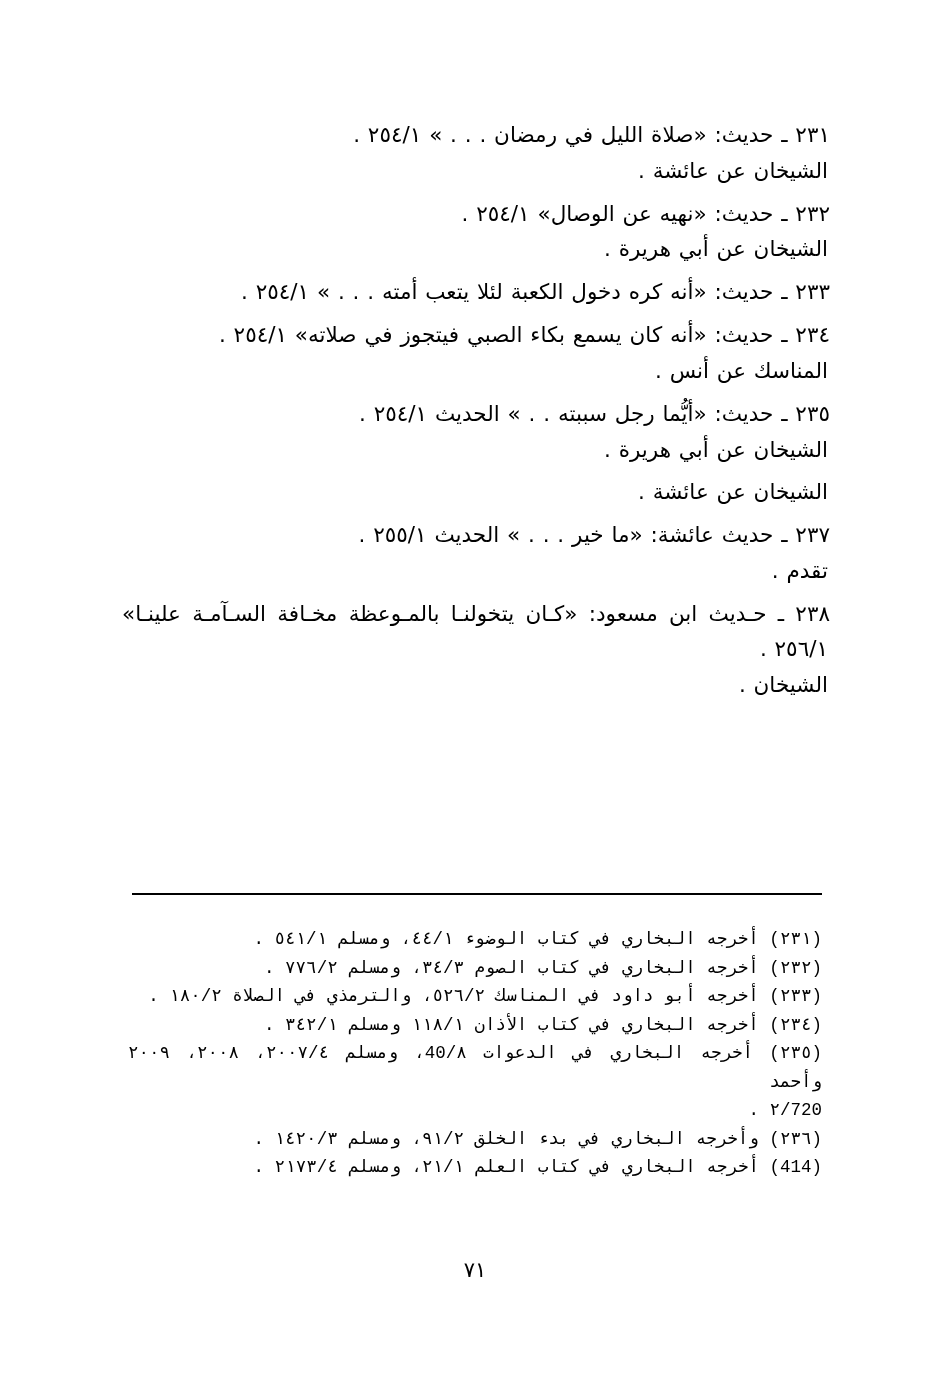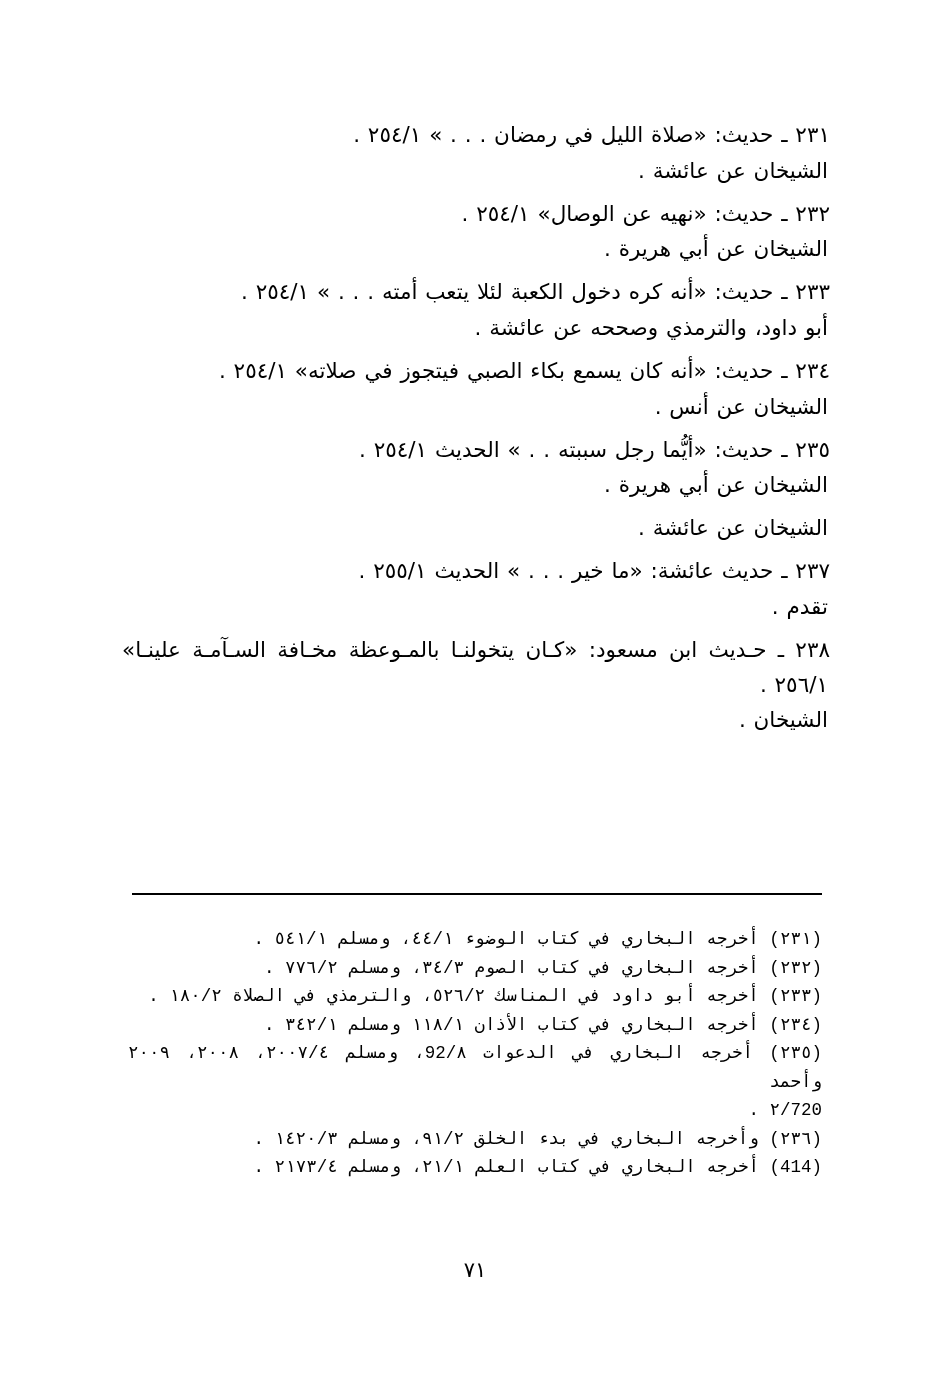--- a/index.html
+++ b/index.html
@@ -113,26 +113,25 @@
       <div class="entry-line entry-src">الشيخان عن عائشة .</div>
     </div>
 
     <div class="entry">
       <div class="entry-line entry-main">٢٣٢ ـ حديث: «نهيه عن الوصال» ٢٥٤/١ .</div>
       <div class="entry-line entry-src">الشيخان عن أبي هريرة .</div>
     </div>
 
     <div class="entry">
       <div class="entry-line entry-main">٢٣٣ ـ حديث: «أنه كره دخول الكعبة لئلا يتعب أمته . . . » ٢٥٤/١ .</div>
-      <div class="entry-line entry-src">أبو داود، والترمذي وصححه عن عائشة .</div>
     </div>
 
     <div class="entry">
       <div class="entry-line entry-main">٢٣٤ ـ حديث: «أنه كان يسمع بكاء الصبي فيتجوز في صلاته» ٢٥٤/١ .</div>
-      <div class="entry-line entry-src">الشيخان عن أنس .</div>
+      <div class="entry-line entry-src">المناسك عن أنس .</div>
     </div>
 
     <div class="entry">
       <div class="entry-line entry-main">٢٣٥ ـ حديث: «أيُّما رجل سببته . . » الحديث ٢٥٤/١ .</div>
       <div class="entry-line entry-src">الشيخان عن أبي هريرة .</div>
     </div>
 
     <div class="entry">
       <div class="entry-line entry-src">الشيخان عن عائشة .</div>
     </div>
@@ -150,21 +149,21 @@
 
   </div>
 
   <div class="rule"></div>
 
   <div class="footnotes">
     <div class="footnote">(٢٣١) أخرجه البخاري في كتاب الوضوء ٤٤/١، ومسلم ٥٤١/١ .</div>
     <div class="footnote">(٢٣٢) أخرجه البخاري في كتاب الصوم ٣٤/٣، ومسلم ٧٧٦/٢ .</div>
     <div class="footnote">(٢٣٣) أخرجه أبو داود في المناسك ٥٢٦/٢، والترمذي في الصلاة ١٨٠/٢ .</div>
     <div class="footnote">(٢٣٤) أخرجه البخاري في كتاب الأذان ١١٨/١ ومسلم ٣٤٢/١ .</div>
-    <div class="footnote">(٢٣٥) أخرجه البخاري في الدعوات 92/٨، ومسلم ٢٠٠٧/٤، ٢٠٠٨، ٢٠٠٩ وأحمد</div>
+    <div class="footnote">(٢٣٥) أخرجه البخاري في الدعوات 40/٨، ومسلم ٢٠٠٧/٤، ٢٠٠٨، ٢٠٠٩ وأحمد</div>
     <div class="footnote indented-cont">720/٢ .</div>
     <div class="footnote">(٢٣٦) وأخرجه البخاري في بدء الخلق ٩١/٢، ومسلم ١٤٢٠/٣ .</div>
     <div class="footnote">(414) أخرجه البخاري في كتاب العلم ٢١/١، ومسلم ٢١٧٣/٤ .</div>
   </div>
 
   <div class="page-number">٧١</div>
 
 </div>
 
 </body></html>

